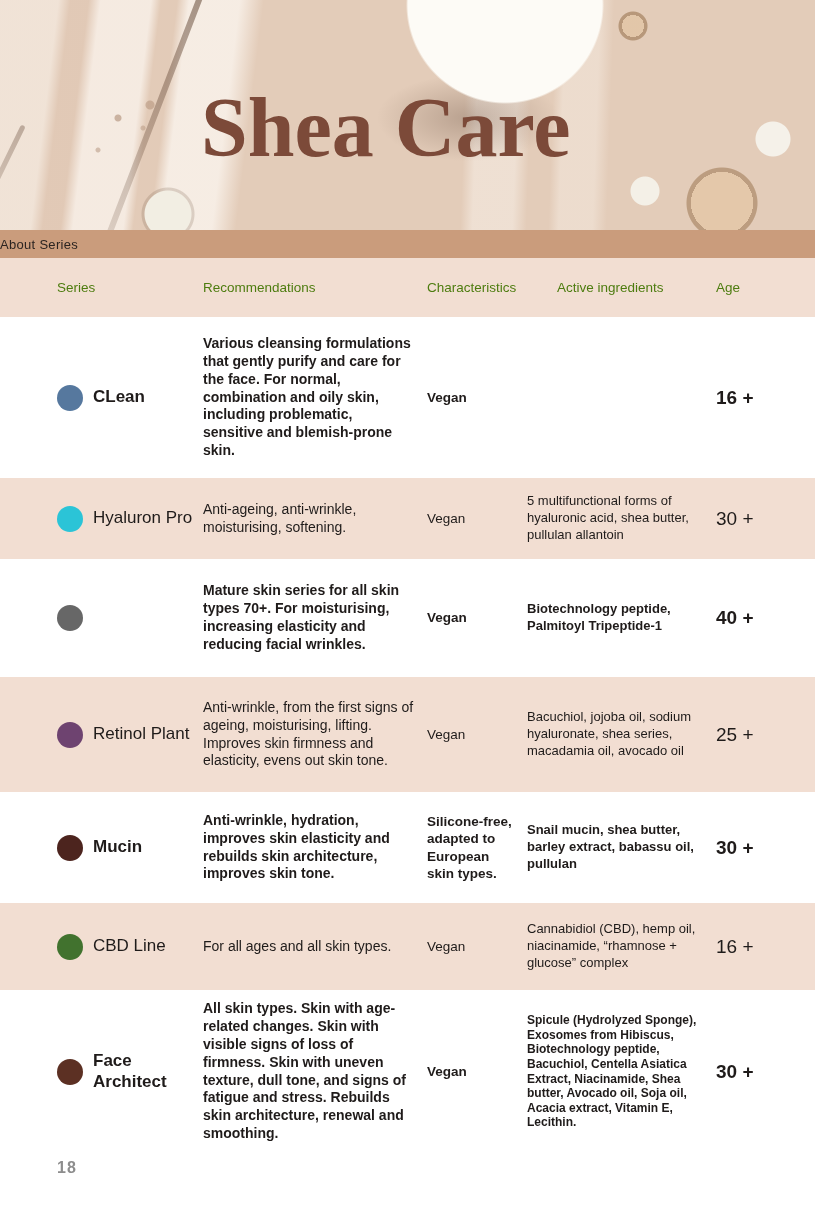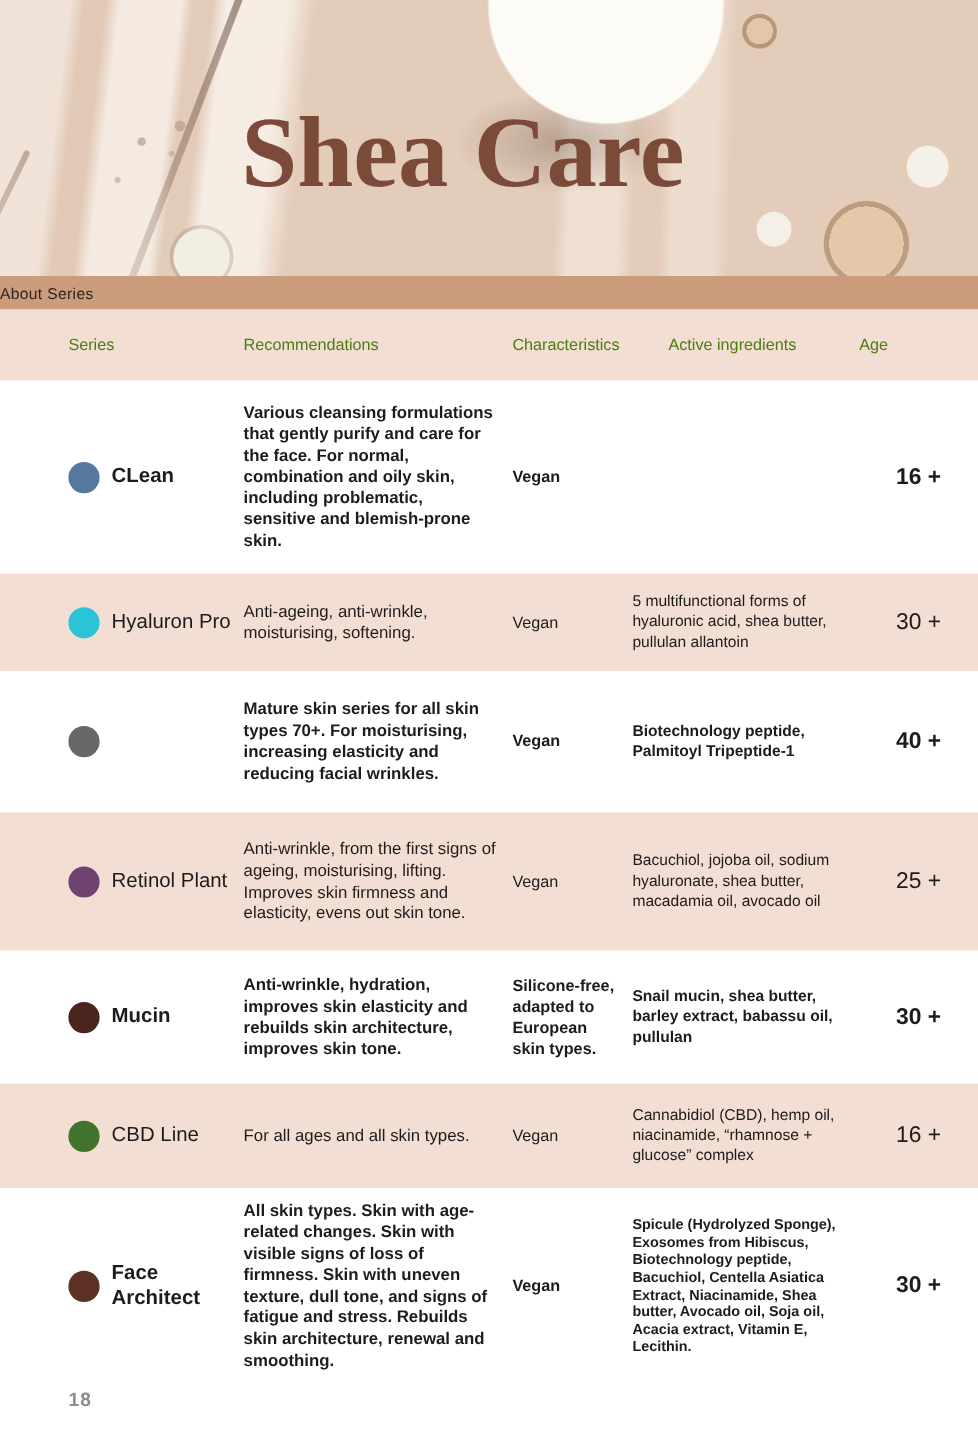--- a/index.html
+++ b/index.html
@@ -84,21 +84,21 @@
   .rows .trow:nth-child(7){height:163px;}
 
   .cell{box-sizing:border-box;}
   .c-series{display:flex; align-items:center; gap:10px;}
   .dot{width:26px; height:26px; border-radius:50%; flex:0 0 26px;}
   .sname{font-size:17px; line-height:1.18; max-width:110px;}
   .c-rec{font-size:14px; line-height:1.28; padding-right:12px;}
   .c-char{font-size:13.5px; line-height:1.28; padding-right:8px;}
   .c-ingr{font-size:13px; line-height:1.3; padding-right:10px;}
   .rows .trow:nth-child(7) .c-ingr{font-size:12px; line-height:1.22;}
-  .c-age{font-size:19px; padding-left:4px; white-space:nowrap;text-align:center;}
+  .c-age{font-size:19px; padding-left:4px; white-space:nowrap;}
 
   
   .pagefoot{padding:6px 0 0 57px;}
   .pagenum{font-size:16px; font-weight:bold; color:#8d8d8d; letter-spacing:1px;}
 </style>
 </head>
 <body>
 
 <div class="page">
 
@@ -154,21 +154,21 @@
       <div class="cell c-age">40 +</div>
     </div>
 
     <div class="trow grid-cols">
       <div class="cell c-series">
         <span class="dot" style="background: rgb(110, 67, 112);"></span>
         <span class="sname">Retinol Plant</span>
       </div>
       <div class="cell c-rec">Anti-wrinkle, from the first signs of ageing, moisturising, lifting.  Improves skin firmness and elasticity, evens out skin tone.</div>
       <div class="cell c-char">Vegan</div>
-      <div class="cell c-ingr">Bacuchiol, jojoba oil, sodium hyaluronate, shea butter, macadamia oil, avocado oil</div>
+      <div class="cell c-ingr">Bacuchiol, jojoba oil, sodium hyaluronate, shea series, macadamia oil, avocado oil</div>
       <div class="cell c-age">25 +</div>
     </div>
 
     <div class="trow grid-cols">
       <div class="cell c-series">
         <span class="dot" style="background: rgb(76, 36, 30);"></span>
         <span class="sname">Mucin</span>
       </div>
       <div class="cell c-rec">Anti-wrinkle, hydration, improves skin elasticity and rebuilds skin architecture, improves skin tone.</div>
       <div class="cell c-char">Silicone-free, adapted to European skin types.</div>

